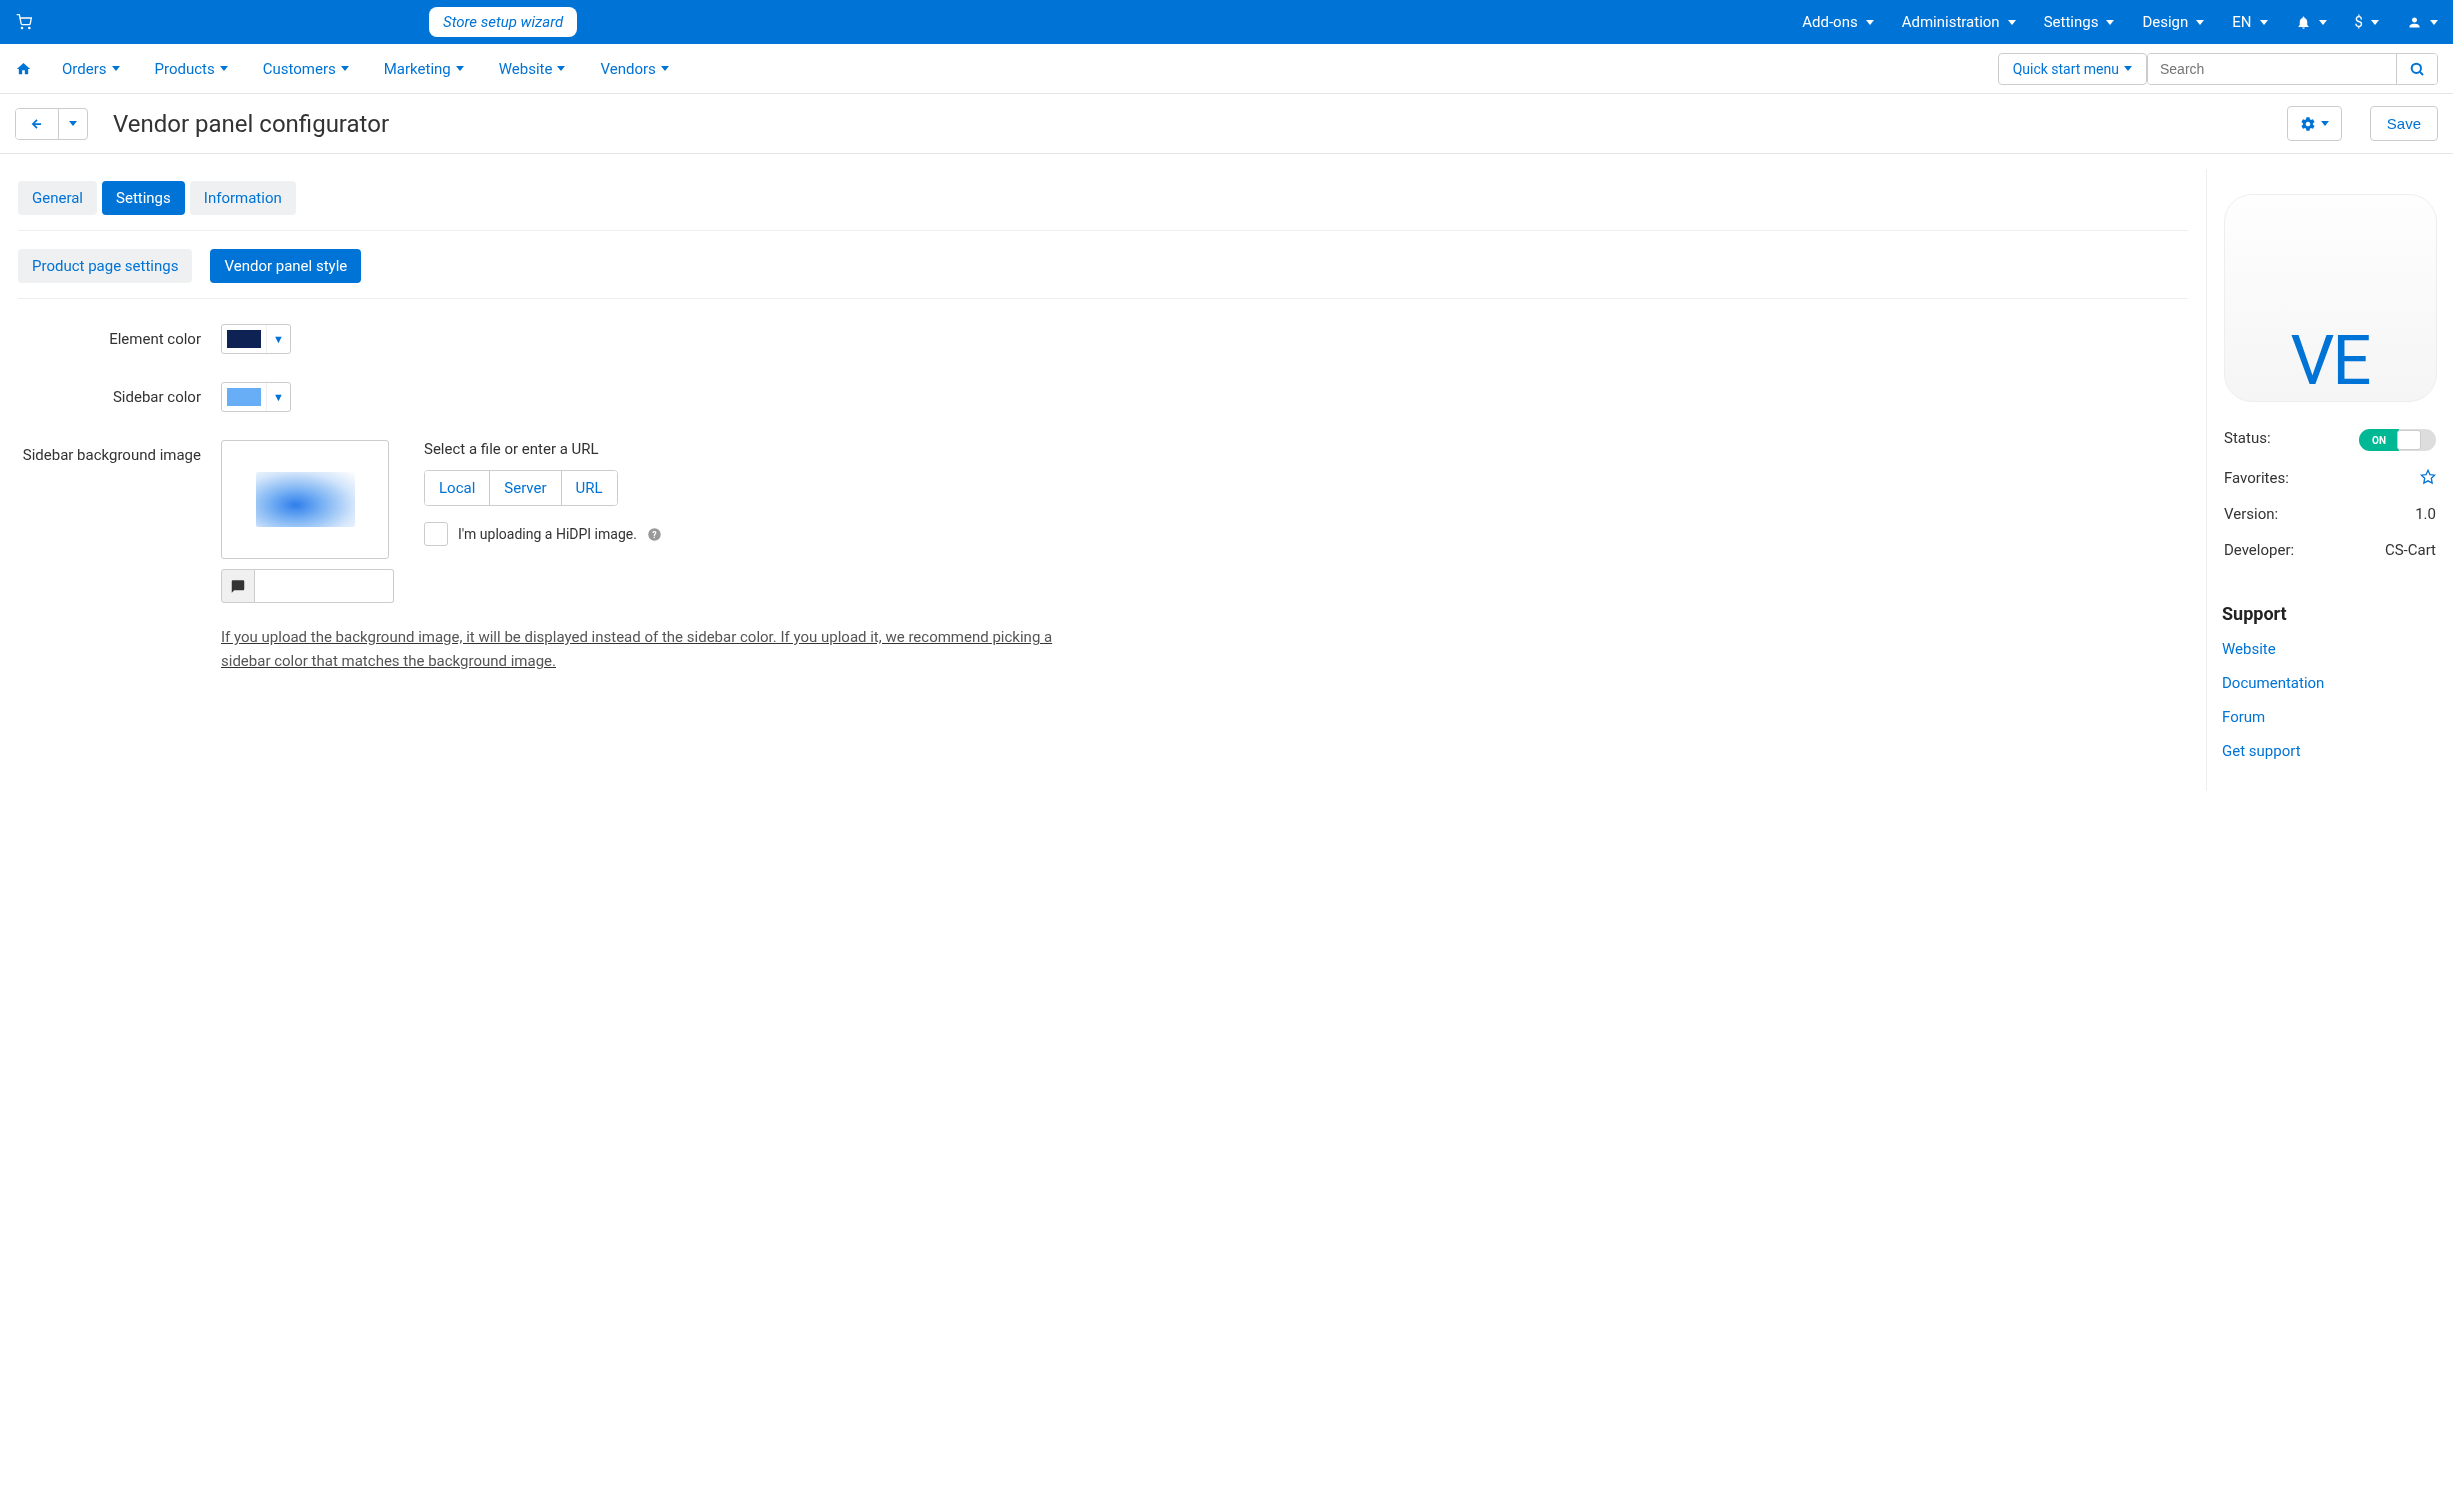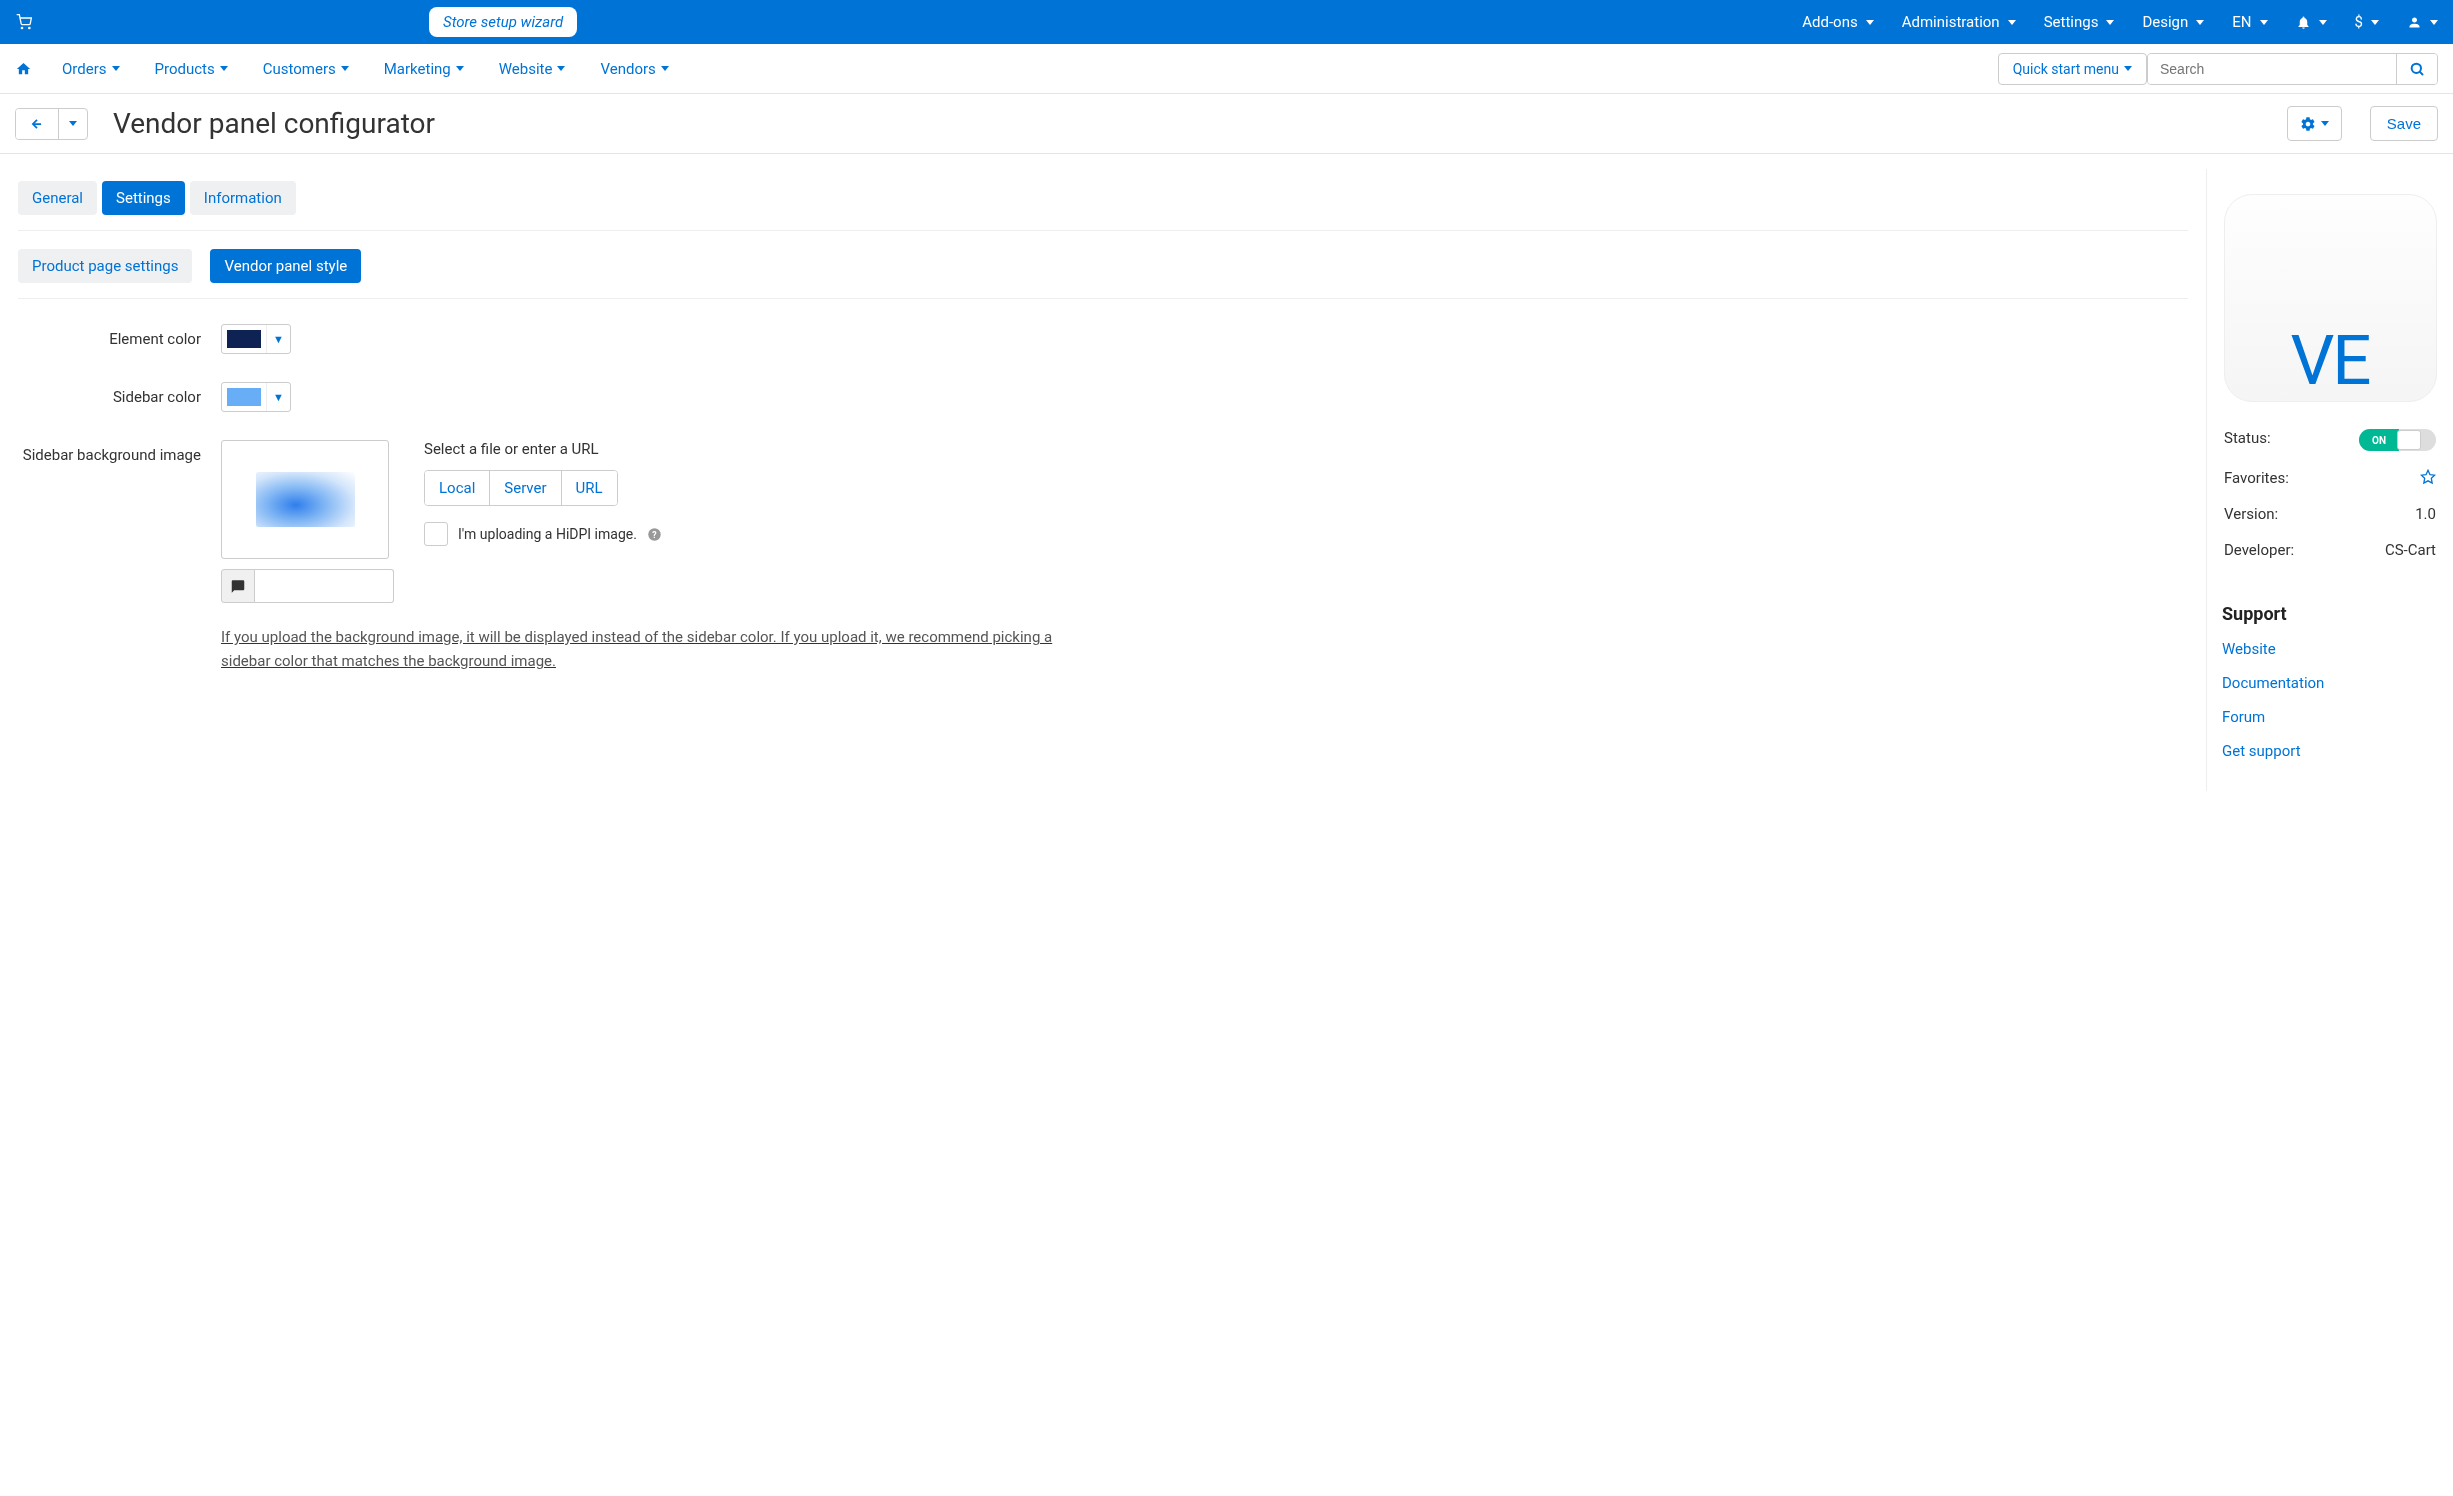--- a/index.html
+++ b/index.html
@@ -25,21 +25,21 @@
 .quick-start { border: 1px solid #ccc; border-radius: 4px; padding: 7px 14px; color: #0073d6; cursor: pointer; font-size: 14px; display: flex; align-items: center; gap: 5px; }
 .search-wrap { display: flex; border: 1px solid #ccc; border-radius: 4px; overflow: hidden; }
 .search-input { border: none; padding: 7px 12px; width: 248px; font-size: 14px; outline: none; }
 .search-btn { border: none; border-left: 1px solid #ccc; background: #fff; padding: 0 12px; color: #0073d6; cursor: pointer; display: flex; align-items: center; }
 
 
 .page-header { display: flex; align-items: center; padding: 12px 15px; border-bottom: 1px solid #e5e5e5; }
 .back-group { display: flex; border: 1px solid #ccc; border-radius: 4px; overflow: hidden; margin-right: 25px; }
 .back-btn { padding: 8px 14px; color: #0073d6; cursor: pointer; border: none; background: #fff; display:flex; align-items:center; }
 .back-caret { padding: 8px 10px; border-left: 1px solid #ccc; cursor: pointer; display:flex; align-items:center; }
-.page-title { font-size: 28px; font-weight: 400; color: #333; }
+.page-title { font-size: 24px; font-weight: 400; color: #333; }
 .header-actions { margin-left: auto; display: flex; gap: 28px; }
 .gear-btn { border: 1px solid #ccc; border-radius: 4px; padding: 8px 12px; color: #0073d6; cursor: pointer; display: flex; align-items: center; gap: 5px; background:#fff;}
 .save-btn { border: 1px solid #ccc; border-radius: 4px; padding: 8px 16px; color: #0073d6; cursor: pointer; font-size: 15px; background:#fff;}
 
 
 .content-wrap { display: flex; padding: 15px 0 0 0; }
 .main-col { flex: 1; background: #fff; padding: 12px 18px; border-right: 1px solid #eee; }
 .side-col { width: 246px; padding: 15px; }
 
 

